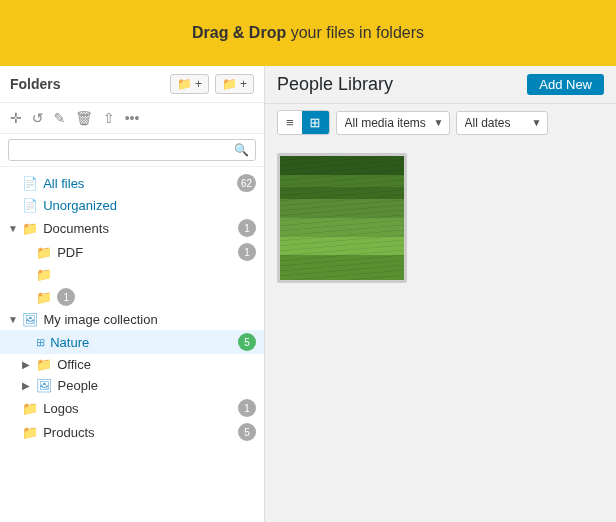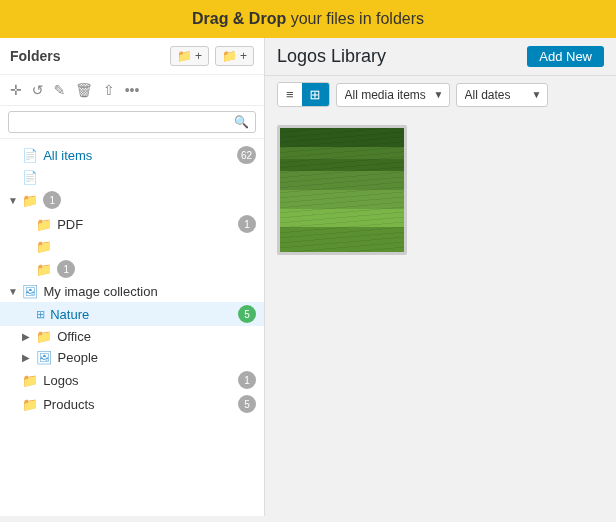--- a/index.html
+++ b/index.html
@@ -2,21 +2,21 @@
 <html><head>
   <meta charset="utf-8">
   <style>
     * { box-sizing: border-box; margin: 0; padding: 0; }
     body { font-family: -apple-system, BlinkMacSystemFont, 'Segoe UI', sans-serif; font-size: 13px; background: #f1f1f1; width: 616px; height: 522px; overflow: hidden; }
 
     
     .top-banner {
       background: #f5c518;
       text-align: center;
-      padding: 10px 0;
+      padding: 24px 0;
       font-size: 16px;
       color: #333;
     }
     .top-banner strong { font-weight: 900; }
 
     
     .main-layout {
       display: flex;
       height: calc(522px - 44px);
     }
@@ -320,32 +320,34 @@
         <input type="text" placeholder="" style="">
         <span class="search-icon">🔍</span>
       </div>
     </div>
 
     <div class="file-tree">
 
       <div class="tree-item">
         <span class="chevron"></span>
         <span class="folder-icon gray">📄</span>
-        <span class="item-label blue-link">All items</span>
+        <span class="item-label blue-link">All files</span>
         <span class="badge">62</span>
       </div>
 
       <div class="tree-item">
         <span class="chevron"></span>
         <span class="folder-icon gray">📄</span>
+        <span class="item-label blue-link">Unorganized</span>
       </div>
 
       <div class="tree-item">
         <span class="chevron">▼</span>
         <span class="folder-icon blue">📁</span>
+        <span class="item-label">Documents</span>
         <span class="badge">1</span>
       </div>
 
       <div class="tree-item indent-1">
         <span class="chevron"></span>
         <span class="folder-icon blue">📁</span>
         <span class="item-label">PDF</span>
         <span class="badge">1</span>
       </div>
 
@@ -398,21 +400,21 @@
         <span class="item-label">Products</span>
         <span class="badge">5</span>
       </div>
 
     </div>
   </div>
 
   <div class="content-area">
 
     <div class="content-header">
-      <span class="content-title">Logos Library</span>
+      <span class="content-title">People Library</span>
       <button class="add-new-btn">Add New</button>
     </div>
 
     <div class="filter-toolbar">
       <div class="view-toggle">
         <button class="view-btn">
           <span>≡</span>
         </button>
         <button class="view-btn active">
           <span>⊞</span>

